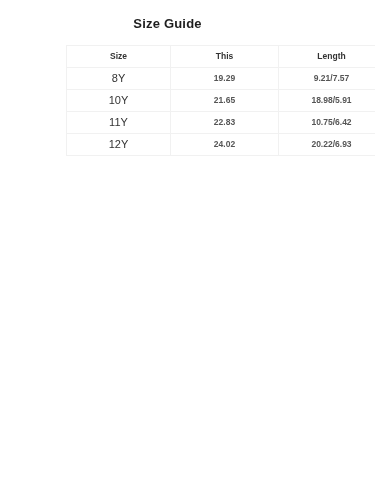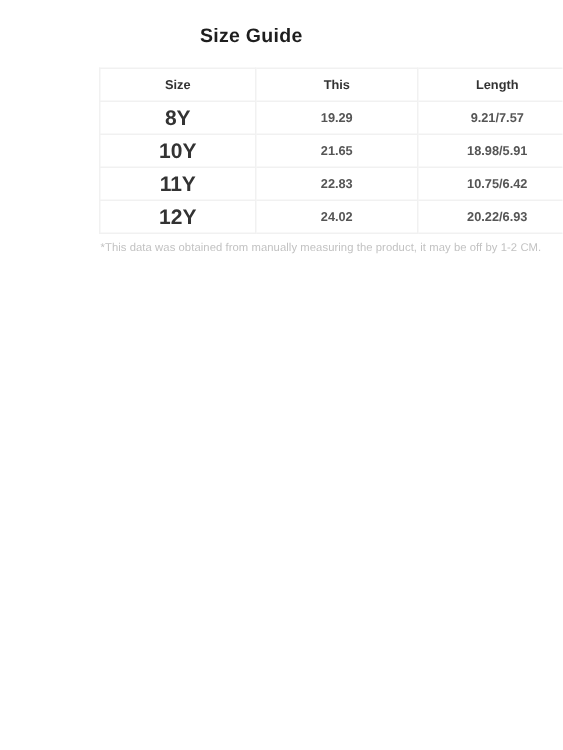--- a/index.html
+++ b/index.html
@@ -61,22 +61,22 @@
   table.size-table col.col-bust   { width: 108px; }
   table.size-table col.col-length { width: 106px; }
 
   table.size-table th {
     font-size: 8.5px;
     font-weight: bold;
     color: #333333;
   }
 
   td.cell-size {
-    font-size: 14px;
-    font-weight: bold;
+    font-size: 11px;
+    font-weight: normal;
     color: #333333;
   }
 
   td.cell-value {
     font-size: 8.5px;
     font-weight: bold;
     color: #555555;
   }
 
   .table-note {
@@ -128,15 +128,14 @@
         </tr>
         <tr>
           <td class="cell-size">12Y</td>
           <td class="cell-value">24.02</td>
           <td class="cell-value">20.22/6.93</td>
         </tr>
       </tbody>
     </table>
   </div>
 
-  <p class="table-note">*This data was obtained from manually measuring the product, it may be off by 1-2 CM.</p>
 
 </div>
 
 </body></html>

